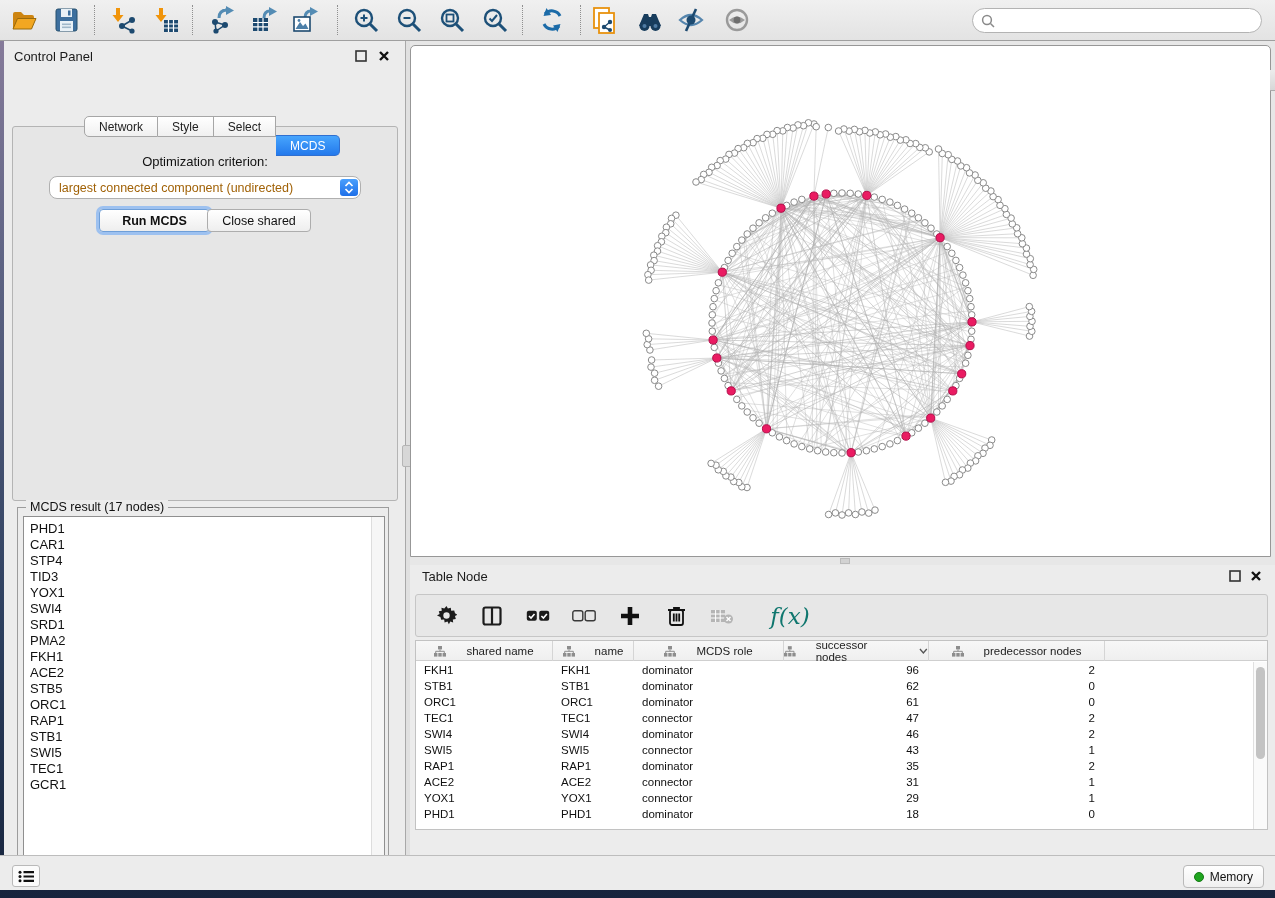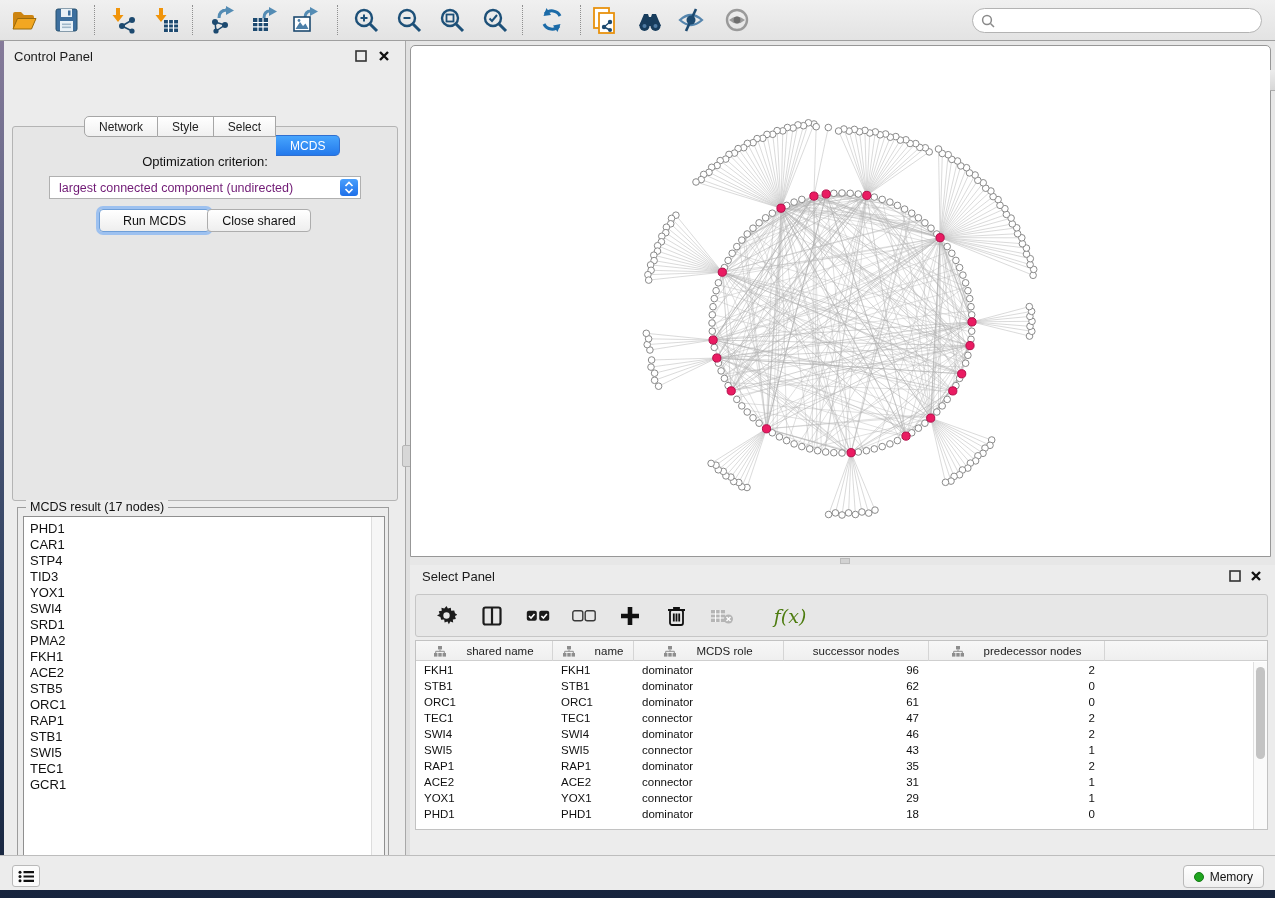--- a/index.html
+++ b/index.html
@@ -28,29 +28,29 @@
   #cp-body { position:absolute; left:8px; top:85px; width:386px; height:375px;
     background:#e6e6e6; border:1px solid #b4b4b4; border-radius:3px; }
   #cp-tabs { position:absolute; left:80px; top:75px; height:21px; display:flex; z-index:3; }
   .cp-tab { height:21px; padding:0 14px; font-size:12px; line-height:20px; color:#222;
     background:linear-gradient(#ffffff,#f0f0f0); border:1px solid #a6a6a6; border-left:none; cursor:pointer; }
   .cp-tab:first-child { border-left:1px solid #a6a6a6; border-radius:5px 0 0 5px; }
   .cp-tab:last-child { border-radius:0 5px 5px 0;margin-top:19px; }
   .cp-tab.active { background:linear-gradient(#47a5fd,#2379ec); color:#fff; border-color:#2f6fd0; }
   #opt-label { position:absolute; left:0; top:113px; width:402px; text-align:center; font-size:13px; color:#111; }
   #opt-select { position:absolute; left:45px; top:135px; width:312px; height:23px; background:#fff;
-    border:1px solid #b0b0b0; border-radius:0; font-size:12.5px; color:#701a75;
+    border:1px solid #b0b0b0; border-radius:8px; font-size:12.5px; color:#a16207;
     display:flex; align-items:center; padding-left:9px; cursor:pointer; }
   #opt-stepper { position:absolute; right:2px; top:2px; width:18px; height:17px; border-radius:3px;
     background:linear-gradient(#4aa0fd,#1e6fe8); display:flex; flex-direction:column; align-items:center; justify-content:center; }
   #opt-stepper svg { display:block; }
   .cp-btn { position:absolute; top:168px; height:23px; background:linear-gradient(#ffffff,#eeeeee);
     border:1px solid #adadad; border-radius:4px; font-size:12.5px; color:#111;
     display:flex; align-items:center; justify-content:center; cursor:pointer; }
-  #run-btn { left:95px; width:111px; box-shadow:0 0 0 3px rgba(96,162,247,.55); border-color:#6f9fd8; }
+  #run-btn { left:95px; width:111px; box-shadow:0 0 0 3px rgba(96,162,247,.55); border-color:#6f9fd8;font-weight:bold; }
   #closepanel-btn { left:203px; width:104px; }
   #mcds-group { position:absolute; left:13px; top:466px; width:372px; height:373px;
     border:1px solid #9c9c9c; }
   #mcds-legend { position:absolute; left:8px; top:-8px; background:#ececec; padding:0 4px; font-size:12.5px; color:#111; }
   #mcds-list { position:absolute; left:5px; top:8px; width:362px; height:358px; background:#fff;
     border:1px solid #8f8f8f; overflow:hidden; }
   #mcds-items { position:absolute; left:6px; top:4px; font-size:13px; color:#111; line-height:16px; }
   #mcds-scroll { position:absolute; right:0; top:0; width:13px; height:100%; background:#f6f6f6; border-left:1px solid #ddd; }
 
   
@@ -69,21 +69,21 @@
   #net-title { position:absolute; left:0; top:3px; width:100%; text-align:center; font-size:12px; font-weight:700; color:#333; }
   #net-canvas { position:absolute; left:0; top:21px; width:859px; height:489px; background:#fff; }
 
   
   #table-panel { left:410px; top:565px; width:865px; height:290px; background:#ececec; }
   #tp-title { position:absolute; left:12px; top:4px; font-size:13px; color:#1b1b1b; }
   #tp-toolbar { position:absolute; left:5px; top:29px; width:853px; height:43px;
     background:#e7e7e7; border:1px solid #c6c6c6; border-radius:3px; display:flex; align-items:center; gap:22px; padding-left:18px; }
   .tpt-icon { width:24px; height:24px; display:flex; align-items:center; justify-content:center; cursor:pointer; }
   .tpt-icon.disabled { cursor:default; }
-  #fx-icon { font-family:"DejaVu Serif", serif; font-style:italic; font-size:19px; color:#4d7c0f;margin-left:44px; }
+  #fx-icon { font-family:"DejaVu Serif", serif; font-style:italic; font-size:23px; color:#0f766e;margin-left:44px; }
   #tp-table { position:absolute; left:5px; top:75px; width:853px; height:190px; background:#fff; border:1px solid #c2c2c2; overflow:hidden; }
   #tp-header { position:absolute; left:0; top:0; height:20px; width:100%;
     background:linear-gradient(#f7f7f7,#efefef); border-bottom:1px solid #cfcfcf; }
   .th-cell { position:absolute; top:0; height:20px; display:flex; align-items:center; justify-content:center;
     gap:20px; font-size:11.5px; color:#222; border-right:1px solid #d5d5d5; cursor:pointer; }
   #tp-rows { position:absolute; left:0; top:21px; width:100%; }
   .td-cell { position:absolute; font-size:11.5px; color:#111; height:16px; line-height:16px; }
   #tp-vscroll { position:absolute; right:0; top:21px; width:14px; height:168px; background:#fafafa; border-left:1px solid #e0e0e0; }
   #tp-vthumb { position:absolute; left:2px; top:5px; width:9px; height:92px; background:#c3c3c3; border-radius:5px; }
   #tp-tabs { position:absolute; left:0; top:268px; width:100%; display:flex; justify-content:center; }
@@ -1009,21 +1009,21 @@
         <circle cx="302.1" cy="273.0" r="4.1" fill="#ea1b62" stroke="#b30d4a" stroke-width="1"></circle>
         <circle cx="311.3" cy="205.2" r="4.1" fill="#ea1b62" stroke="#b30d4a" stroke-width="1"></circle>
       </svg>
   </div>
 </div>
 <div class="abs" id="h-splitter">
     <div id="h-grip"></div>
   </div>
 
 <div class="abs" id="table-panel">
-  <span id="tp-title">Select Panel</span>
+  <span id="tp-title">Table Node</span>
   <svg class="panel-ctl" style="right:33px;top:4px" viewBox="0 0 14 14">
       <rect x="2" y="2" width="10" height="10" fill="none" stroke="#333" stroke-width="1.6"></rect>
     </svg>
   <svg class="panel-ctl" style="right:12px;top:4px" viewBox="0 0 14 14">
       <path d="M3 3 L11 11 M11 3 L3 11" stroke="#111" stroke-width="2.4"></path>
     </svg>
 
   <div id="tp-toolbar">
     <div class="tpt-icon">
       <svg width="21" height="21" viewBox="0 0 21 21">
@@ -1100,21 +1100,21 @@
         <div class="th-cell" style="left: 218px; width: 150px;">
           <svg width="12" height="11" viewBox="0 0 12 11">
             <rect x="4" y="0" width="4" height="3.4" fill="#8d8d8d"></rect>
             <rect x="0" y="7" width="3.4" height="3.6" fill="#8d8d8d"></rect>
             <rect x="4.3" y="7" width="3.4" height="3.6" fill="#8d8d8d"></rect>
             <rect x="8.6" y="7" width="3.4" height="3.6" fill="#8d8d8d"></rect>
             <path d="M6 3.4 V5.3 M1.7 7 V5.3 H10.3 V7" stroke="#8d8d8d" fill="none"></path>
           </svg>
           <span>MCDS role</span>
         </div>
-        <div class="th-cell" style="left: 368px; width: 145px; flex-direction: column;">
+        <div class="th-cell" style="left: 368px; width: 145px;">
           <svg width="12" height="11" viewBox="0 0 12 11">
             <rect x="4" y="0" width="4" height="3.4" fill="#8d8d8d"></rect>
             <rect x="0" y="7" width="3.4" height="3.6" fill="#8d8d8d"></rect>
             <rect x="4.3" y="7" width="3.4" height="3.6" fill="#8d8d8d"></rect>
             <rect x="8.6" y="7" width="3.4" height="3.6" fill="#8d8d8d"></rect>
             <path d="M6 3.4 V5.3 M1.7 7 V5.3 H10.3 V7" stroke="#8d8d8d" fill="none"></path>
           </svg>
           <span>successor nodes</span>
           <svg width="9" height="6" viewBox="0 0 9 6">
             <path d="M1 1 L4.5 5 L8 1" stroke="#555" stroke-width="1.4" fill="none"></path>

